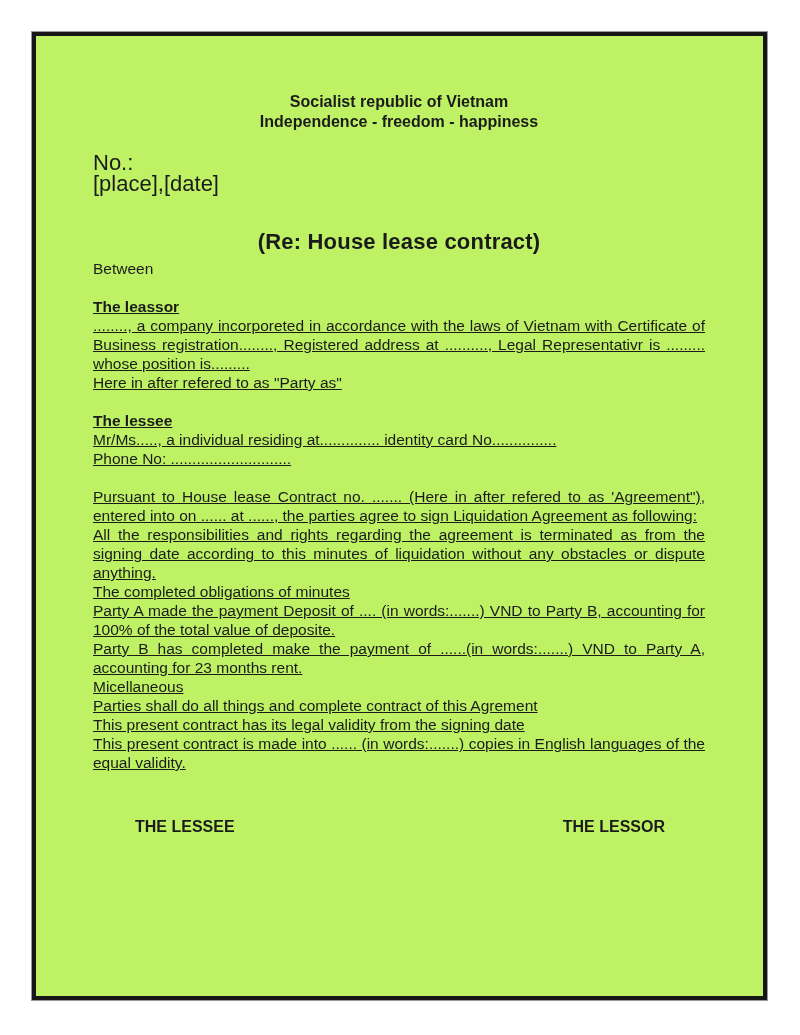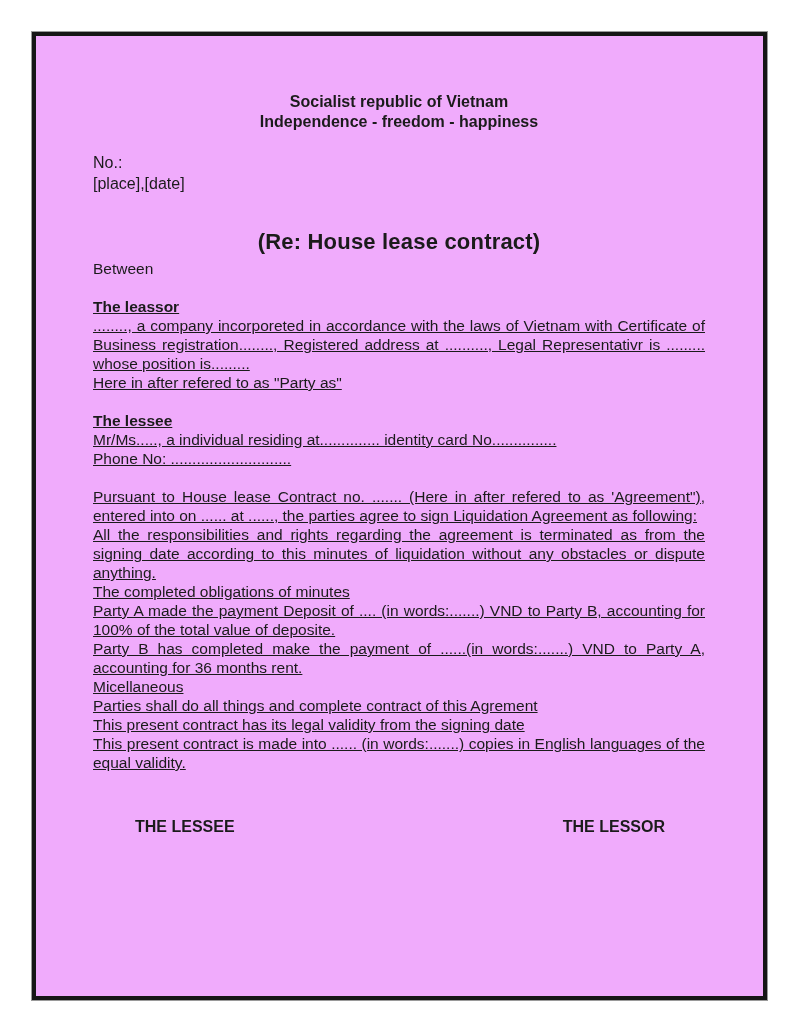--- a/index.html
+++ b/index.html
@@ -9,37 +9,37 @@
     font-family: "Liberation Sans", sans-serif;
     color: #1b1b1b;
     overflow: hidden;
   }
   .page-border {
     position: absolute;
     left: 32px; top: 32px;
     width: 735px; height: 968px;
     border: 4px solid #161616;
     outline: 1px solid #9a9a9a;
-    background: #f0abfc;
+    background: #bef264;
   }
   .content {
     position: absolute;
     left: 0; top: 0;
     width: 100%; height: 100%;
     padding: 56px 58px 0 57px;
   }
   .national-header {
     text-align: center;
     font-weight: bold;
     font-size: 16px;
     line-height: 20px;
   }
   .meta {
     margin-top: 20px;
-    font-size: 16px;
+    font-size: 22px;
     line-height: 21px;
   }
   .doc-title {
     margin-top: 33px;
     text-align: center;
     font-weight: bold;
     font-size: 22px;
     line-height: 29px;
     letter-spacing: 0.2px;
   }
@@ -97,21 +97,21 @@
       <p class="heading">The lessee</p>
       <p>Mr/Ms....., a individual residing at.............. identity card No...............</p>
       <p>Phone No: ............................</p>
     </div>
 
     <div class="body-text gap1">
       <p>Pursuant to House lease Contract no. ....... (Here in after refered to as 'Agreement"), entered into on ...... at ......, the parties agree to sign Liquidation Agreement as following:</p>
       <p>All the responsibilities and rights regarding the agreement is terminated as from the signing date according to this minutes of liquidation without any obstacles or dispute anything.</p>
       <p>The completed obligations of minutes</p>
       <p>Party A made the payment Deposit of .... (in words:.......) VND to Party B, accounting for 100% of the total value of deposite.</p>
-      <p>Party B has completed make the payment of ......(in words:.......) VND to Party A, accounting for 36 months rent.</p>
+      <p>Party B has completed make the payment of ......(in words:.......) VND to Party A, accounting for 23 months rent.</p>
       <p>Micellaneous</p>
       <p>Parties shall do all things and complete contract of this Agrement</p>
       <p>This present contract has its legal validity from the signing date</p>
       <p>This present contract is made into ...... (in words:.......) copies in English languages of the equal validity.</p>
     </div>
 
     <div class="signatures">
       <span>THE LESSEE</span>
       <span>THE LESSOR</span>
     </div>

